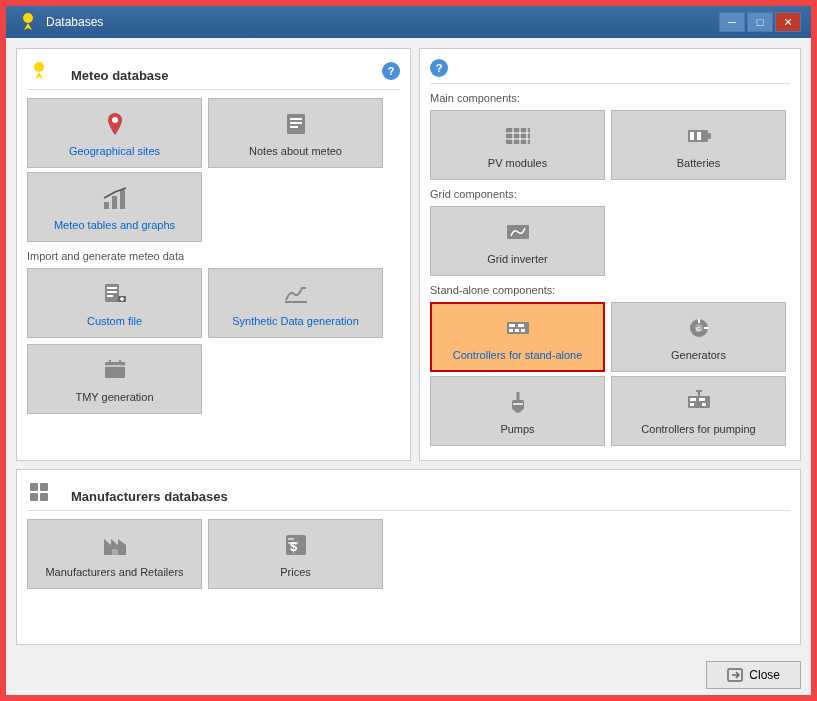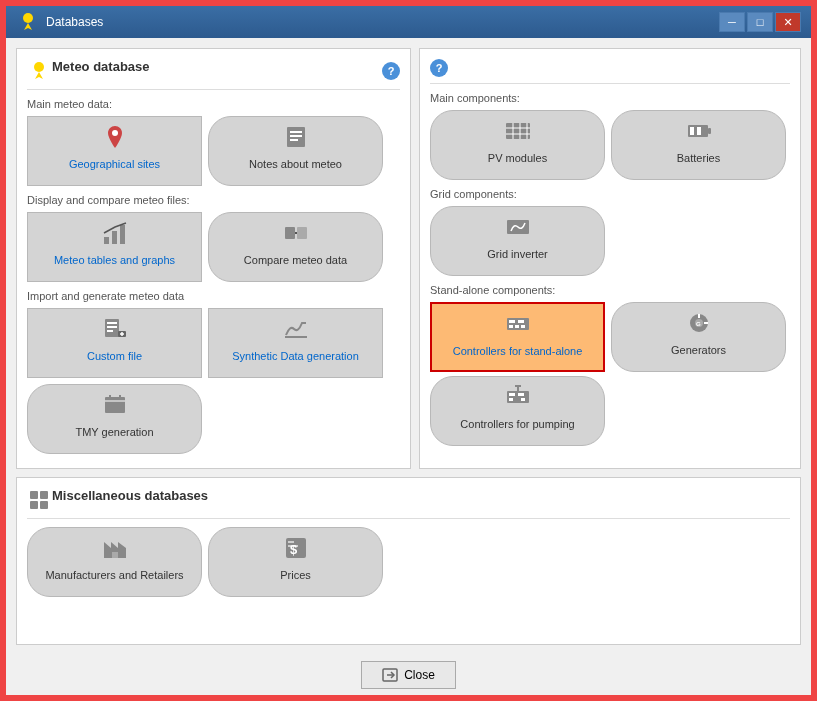--- a/index.html
+++ b/index.html
@@ -83,22 +83,22 @@
     .panel-header {
       display: flex;
       align-items: center;
       justify-content: space-between;
       margin-bottom: 8px;
       padding-bottom: 6px;
       border-bottom: 1px solid #ddd;
     }
     .panel-header-left {
       display: flex;
-      align-items: flex-start;
-      gap: 1px;
+      align-items: flex-end;
+      gap: 20px;
     }
     .panel-title {
       font-size: 13px;
       font-weight: 600;
       color: #333;
     }
     .help-btn {
       width: 18px;
       height: 18px;
       border-radius: 50%;
@@ -129,29 +129,29 @@
     }
 
     .db-btn {
       width: 175px;
       height: 70px;
       background: #d4d4d4;
       border: 1px solid #b8b8b8;
       display: flex;
       flex-direction: column;
       align-items: center;
-      justify-content: flex-start;
+      justify-content: center;
       gap: 4px;
       cursor: pointer;
       padding: 6px;
       text-align: center;
       color: #0066cc;
       font-size: 11px;
     }
-    .db-btn.normal-text { color: #333; border-radius: 23px; }
+    .db-btn.normal-text { color: #333; }
     .db-btn.highlighted {
       border: 2px solid #cc0000;
       background: #fdba74;
     }
 
     .btn-icon {
       font-size: 20px;
       color: #666;
       line-height: 1;
     }
@@ -163,21 +163,21 @@
 
     .misc-panel {
       background: white;
       border: 1px solid #ccc;
       padding: 10px;
       flex: 1;
     }
 
     .bottom-bar {
       display: flex;
-      justify-content: center;
+      justify-content: flex-end;
       padding: 6px 10px;
       flex-shrink: 0;
     }
     .close-button {
       padding: 5px 20px;
       background: #e8e8e8;
       border: 1px solid #aaa;
       cursor: pointer;
       font-size: 12px;
       display: flex;
@@ -219,21 +219,20 @@
           <div class="panel-header-left">
             <svg class="panel-icon" viewBox="0 0 24 24">
               <circle cx="12" cy="8" r="5" fill="#ffd700"></circle>
               <path d="M12 13 L8 20 L12 18 L16 20 Z" fill="#ffd700"></path>
             </svg>
             <span class="panel-title">Meteo database</span>
           </div>
           <button class="help-btn">?</button>
         </div>
 
-        <div class="section-label">Main meteo data:</div>
         <div class="btn-grid">
           <button class="db-btn">
             <div class="btn-icon">
               <svg viewBox="0 0 28 28" fill="none">
                 <path d="M14 3C10.134 3 7 6.134 7 10c0 5.25 7 15 7 15s7-9.75 7-15c0-3.866-3.134-7-7-7z" fill="#cc4444"></path>
                 <circle cx="14" cy="10" r="3" fill="white"></circle>
               </svg>
             </div>
             <span>Geographical sites</span>
           </button>
@@ -243,42 +242,31 @@
                 <rect x="5" y="4" width="18" height="20" rx="1" fill="#888"></rect>
                 <rect x="8" y="8" width="12" height="2" fill="white"></rect>
                 <rect x="8" y="12" width="12" height="2" fill="white"></rect>
                 <rect x="8" y="16" width="8" height="2" fill="white"></rect>
               </svg>
             </div>
             <span>Notes about meteo</span>
           </button>
         </div>
 
-        <div class="section-label">Display and compare meteo files:</div>
         <div class="btn-grid">
           <button class="db-btn">
             <div class="btn-icon">
               <svg viewBox="0 0 28 28" fill="none">
                 <rect x="3" y="18" width="5" height="7" fill="#888"></rect>
                 <rect x="11" y="12" width="5" height="13" fill="#888"></rect>
                 <rect x="19" y="6" width="5" height="19" fill="#888"></rect>
                 <polyline points="3,14 14,8 25,4" stroke="#555" stroke-width="1.5" fill="none"></polyline>
               </svg>
             </div>
             <span>Meteo tables and graphs</span>
-          </button>
-          <button class="db-btn normal-text">
-            <div class="btn-icon">
-              <svg viewBox="0 0 28 28" fill="none">
-                <rect x="3" y="8" width="10" height="12" rx="1" fill="#888"></rect>
-                <rect x="15" y="8" width="10" height="12" rx="1" fill="#aaa"></rect>
-                <line x1="13" y1="14" x2="15" y2="14" stroke="#555" stroke-width="2"></line>
-              </svg>
-            </div>
-            <span>Compare meteo data</span>
           </button>
         </div>
 
         <div class="section-label">Import and generate meteo data</div>
         <div class="btn-grid">
           <button class="db-btn">
             <div class="btn-icon">
               <svg viewBox="0 0 28 28" fill="none">
                 <rect x="4" y="4" width="14" height="18" rx="1" fill="#888"></rect>
                 <rect x="6" y="7" width="10" height="2" fill="white"></rect>
@@ -383,20 +371,31 @@
                 <line x1="14" y1="5" x2="14" y2="9" stroke="white" stroke-width="2"></line>
                 <line x1="23" y1="14" x2="19" y2="14" stroke="white" stroke-width="2"></line>
                 <text x="11" y="17" font-size="6" fill="white" font-weight="bold">G</text>
               </svg>
             </div>
             <span>Generators</span>
           </button>
         </div>
 
         <div class="btn-grid">
+          <button class="db-btn normal-text">
+            <div class="btn-icon">
+              <svg viewBox="0 0 28 28" fill="none">
+                <line x1="14" y1="4" x2="14" y2="12" stroke="#888" stroke-width="3"></line>
+                <rect x="8" y="12" width="12" height="10" rx="2" fill="#888"></rect>
+                <path d="M10 22 Q14 28 18 22" fill="#888"></path>
+                <line x1="9" y1="16" x2="19" y2="16" stroke="white" stroke-width="1.5"></line>
+              </svg>
+            </div>
+            <span>Pumps</span>
+          </button>
           <button class="db-btn normal-text">
             <div class="btn-icon">
               <svg viewBox="0 0 28 28" fill="none">
                 <rect x="3" y="8" width="22" height="12" rx="1" fill="#888"></rect>
                 <rect x="5" y="10" width="6" height="3" fill="white"></rect>
                 <rect x="14" y="10" width="6" height="3" fill="white"></rect>
                 <rect x="5" y="15" width="4" height="3" fill="white"></rect>
                 <rect x="17" y="15" width="4" height="3" fill="white"></rect>
                 <line x1="14" y1="3" x2="14" y2="8" stroke="#888" stroke-width="2"></line>
                 <line x1="11" y1="3" x2="17" y2="3" stroke="#888" stroke-width="2"></line>
@@ -410,21 +409,21 @@
 
     <div class="misc-panel">
       <div class="panel-header">
         <div class="panel-header-left">
           <svg class="panel-icon" viewBox="0 0 24 24">
             <rect x="3" y="3" width="8" height="8" rx="1" fill="#888"></rect>
             <rect x="13" y="3" width="8" height="8" rx="1" fill="#888"></rect>
             <rect x="3" y="13" width="8" height="8" rx="1" fill="#888"></rect>
             <rect x="13" y="13" width="8" height="8" rx="1" fill="#888"></rect>
           </svg>
-          <span class="panel-title">Miscellaneous databases</span>
+          <span class="panel-title">Manufacturers databases</span>
         </div>
       </div>
       <div class="btn-grid">
         <button class="db-btn normal-text">
           <div class="btn-icon">
             <svg viewBox="0 0 28 28" fill="none">
               <rect x="3" y="14" width="22" height="10" fill="#888"></rect>
               <path d="M3 14 L3 8 L10 14 L10 8 L17 14 L17 8 L25 14" fill="#888"></path>
               <rect x="11" y="18" width="6" height="6" fill="#aaa"></rect>
             </svg>

